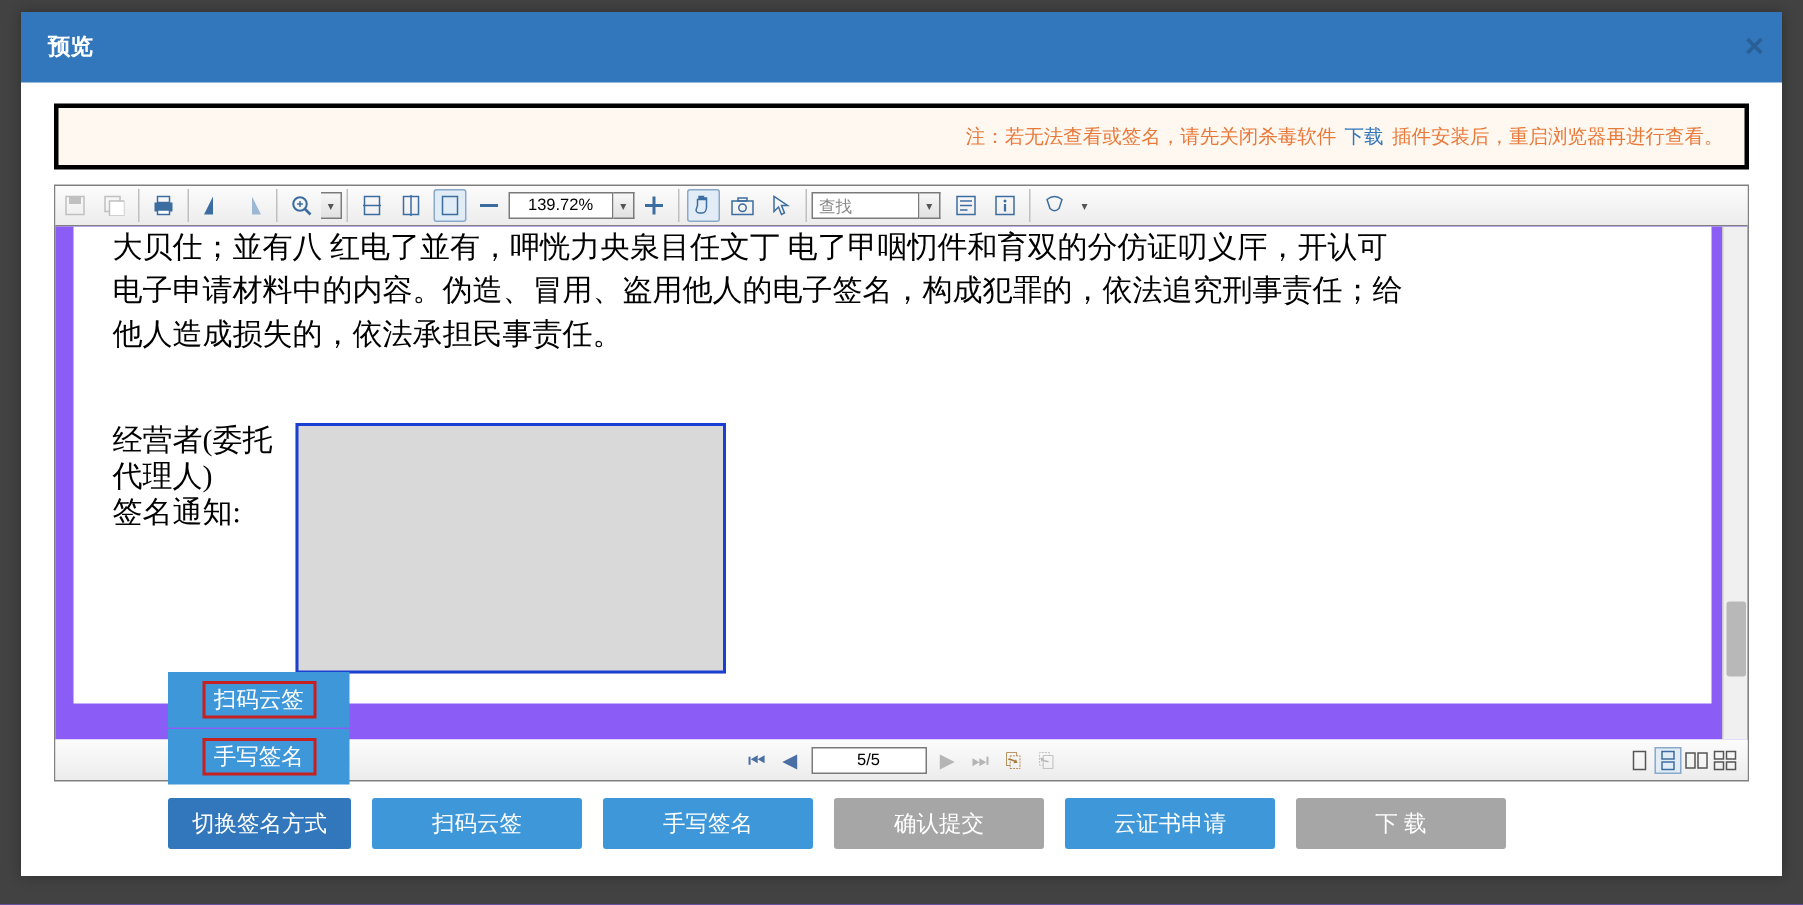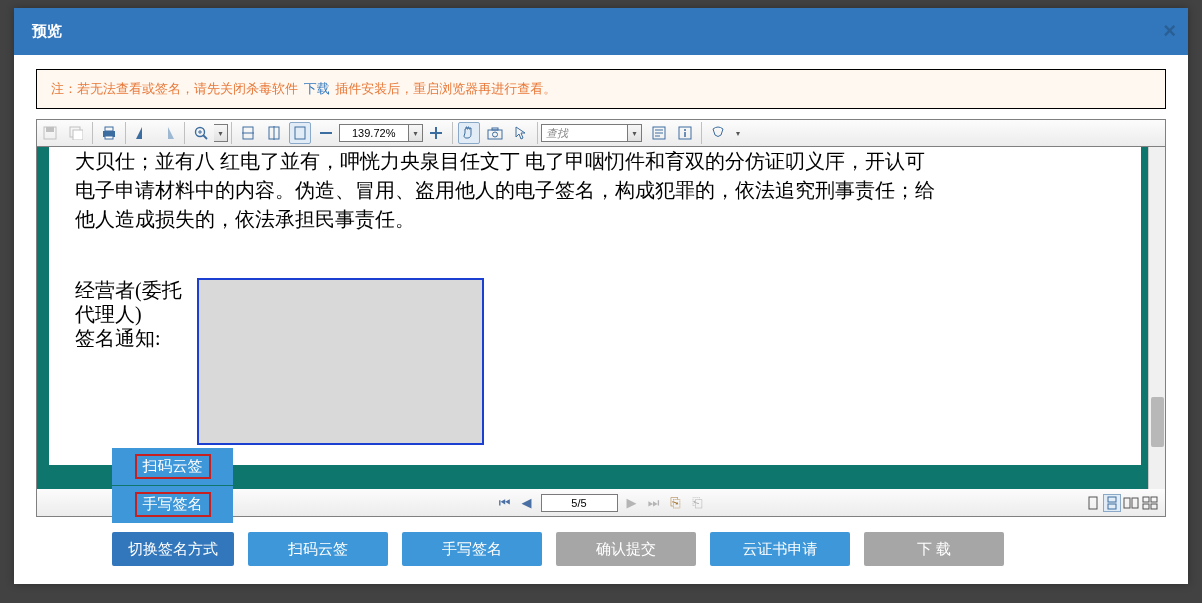--- a/index.html
+++ b/index.html
@@ -37,24 +37,25 @@
   right: 12px;
   top: 10px;
   font-size: 22px;
   font-weight: bold;
   color: #2a5f96;
   cursor: pointer;
 }
 .notice {
   margin: 14px 22px 10px 22px;
   padding: 10px 14px;
-  border: 1px solid #000000;
+  border: 3px solid #000000;
   background: #fff8f0;
   font-size: 13px;
   color: #E8793A;
+  text-align: right;
 }
 .notice a { color: #3277BC; text-decoration: none; margin: 0 2px;}
 .toolbar-wrap {
   margin: 0 22px;
   border: 1px solid #808080;
 }
 .toolbar {
   height: 27px;
   border-bottom: 1px solid #808080;
   background: linear-gradient(#fcfcfc,#ececec);
@@ -100,35 +101,34 @@
   justify-content: center;
   font-size: 8px;
   color: #555;
 }
 .hand-active {
   border: 1px solid #8aa9c9;
   background: #e2ecf6;
   border-radius: 2px;
 }
 .search-box {
-  width: 87px;
+  width: 72px;
   height: 18px;
   border: 1px solid #7a7a7a;
   background: #fff;
   font-size: 11px;
   padding: 0 4px;
   display: flex;
   align-items: center;
   color: #888;
-  font-style: italic;
 }
 .doc-area {
   position: relative;
   height: 342px;
-  background: #0f766e;
+  background: #8b5cf6;
   overflow: hidden;
 }
 .doc-page {
   position: absolute;
   top: 0;
   left: 12px;
   width: 1092px;
   background: #fff;
   padding: 0 26px 20px 26px;
 }

